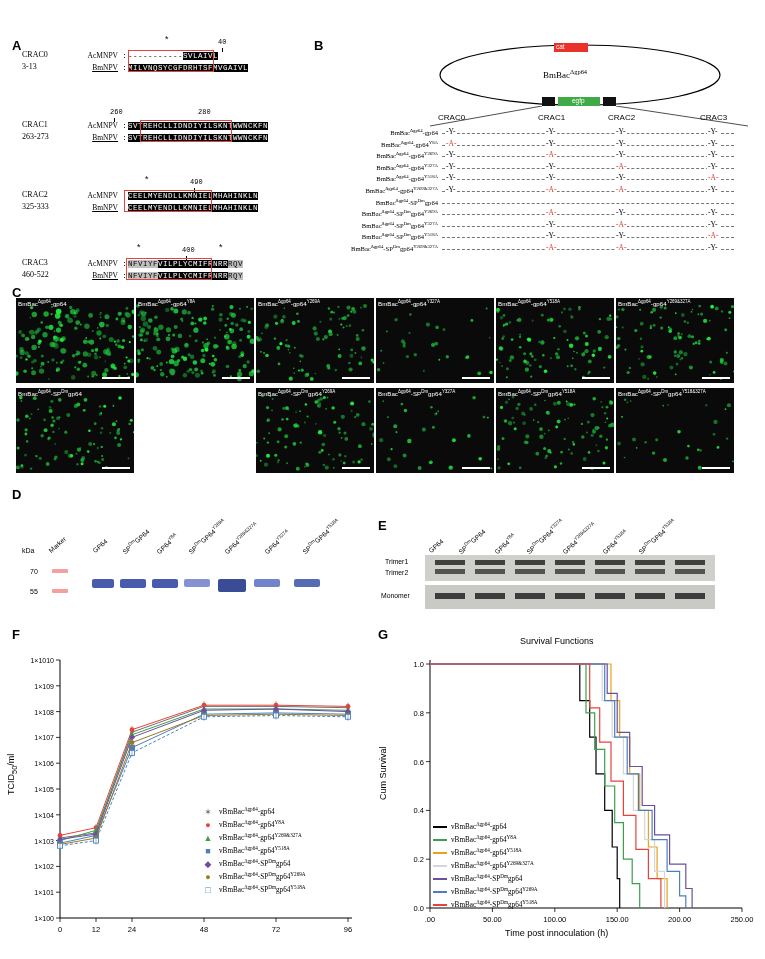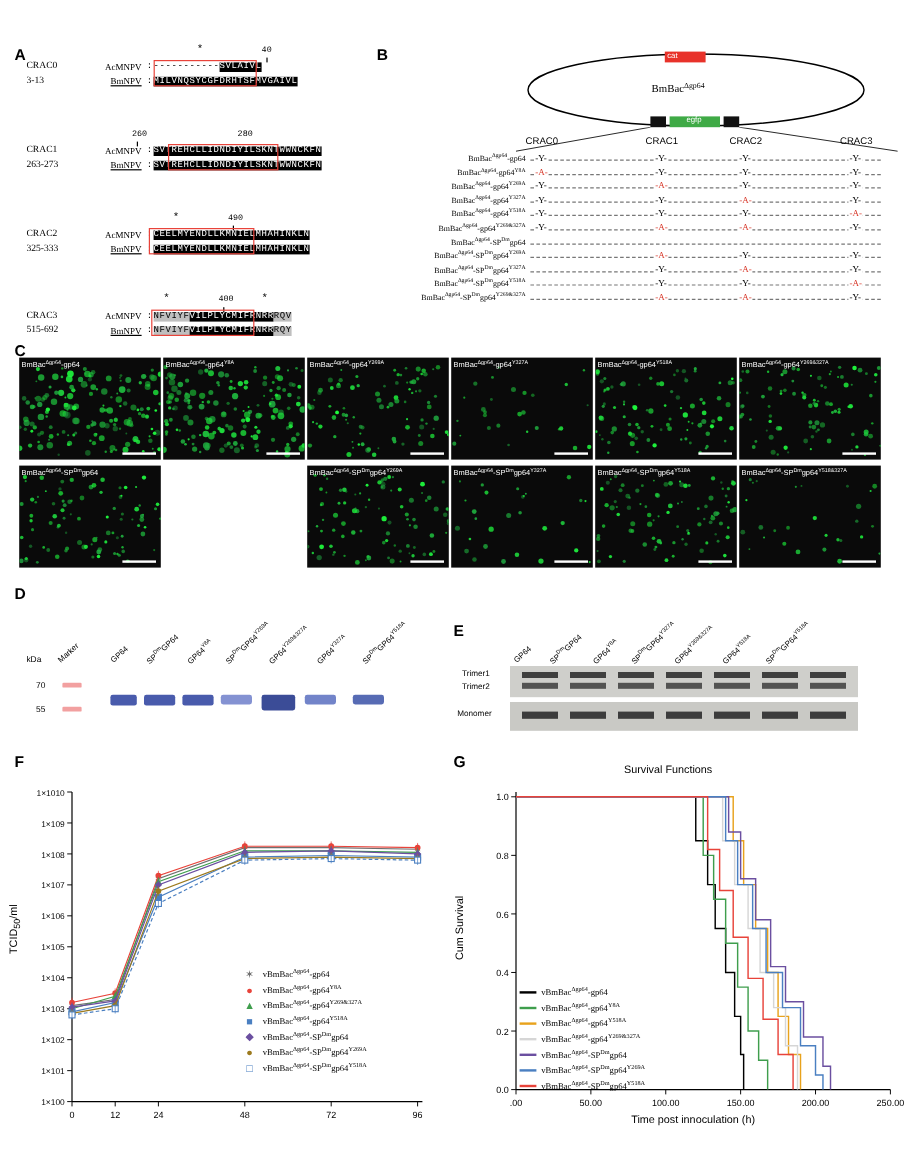--- a/index.html
+++ b/index.html
@@ -58,21 +58,21 @@
       <div class="abs" style="left:0px;top:22px;font-size:8px;font-family:&quot;Liberation Serif&quot;,serif;">325-333</div>
       <div class="numlab" style="left:168px;top:-2px;">490</div>
       <div class="abs" style="left:172px;top:8px;width:1px;height:4px;background:#000;"></div>
       <div class="star" style="left:122px;top:-4px;">*</div>
       <div class="seqrow" style="position:absolute;left:40px;top:10px;"><span class="seqname">AcMNPV</span><span class="seqcolon">:</span><span class="seqchars blk">CEELMYENDLLKMNIELMHAHINKLN</span></div>
       <div class="seqrow" style="position:absolute;left:40px;top:22px;"><span class="seqname"><u>BmNPV</u></span><span class="seqcolon">:</span><span class="seqchars blk">CEELMYENDLLKMNIELMHAHINKLN</span></div>
       <div class="redbox" style="left:102px;top:10px;width:88px;height:22px;"></div>
     </div>
     <div class="seqblock" style="left:22px;top:248px;width:260px;">
       <div class="abs" style="left:0px;top:10px;font-size:8px;font-family:&quot;Liberation Serif&quot;,serif;">CRAC3</div>
-      <div class="abs" style="left:0px;top:22px;font-size:8px;font-family:&quot;Liberation Serif&quot;,serif;">515-692</div>
+      <div class="abs" style="left:0px;top:22px;font-size:8px;font-family:&quot;Liberation Serif&quot;,serif;">460-522</div>
       <div class="numlab" style="left:160px;top:-2px;">400</div>
       <div class="abs" style="left:164px;top:8px;width:1px;height:4px;background:#000;"></div>
       <div class="star" style="left:114px;top:-4px;">*</div>
       <div class="star" style="left:196px;top:-4px;">*</div>
       <div class="seqrow" style="position:absolute;left:40px;top:10px;"><span class="seqname">AcMNPV</span><span class="seqcolon">:</span><span class="seqchars gry">NFVIYF</span><span class="seqchars blk">VILPLYCMIFRNRR</span><span class="seqchars gry">RQV</span></div>
       <div class="seqrow" style="position:absolute;left:40px;top:22px;"><span class="seqname"><u>BmNPV</u></span><span class="seqcolon">:</span><span class="seqchars gry">NFVIYF</span><span class="seqchars blk">VILPLYCMIFRNRR</span><span class="seqchars gry">RQY</span></div>
       <div class="redbox" style="left:104px;top:10px;width:86px;height:22px;"></div>
     </div>
   </div>
 
@@ -1429,21 +1429,21 @@
       <text x="360" y="282" text-anchor="middle" font-size="7.5" font-family="Liberation Sans">250.00</text>
       <path d="M48.0,24.0L191.5,24.0L191.5,24.0L197.8,24.0L197.8,60.6L207.7,60.6L207.7,97.2L214.0,97.2L214.0,133.8L222.7,133.8L222.7,170.4L230.2,170.4L230.2,207.0L235.2,207.0L235.2,238.7L237.7,238.7L237.7,268.0" fill="none" stroke="#000000" stroke-width="1.2"></path>
       <path d="M48.0,24.0L195.3,24.0L195.3,24.0L204.0,24.0L204.0,72.8L212.7,72.8L212.7,109.4L222.7,109.4L222.7,146.0L232.7,146.0L232.7,182.6L241.4,182.6L241.4,219.2L250.2,219.2L250.2,243.6L257.7,243.6L257.7,268.0" fill="none" stroke="#3f9e4d" stroke-width="1.2"></path>
       <path d="M48.0,24.0L216.5,24.0L216.5,24.0L229.0,24.0L229.0,60.6L237.7,60.6L237.7,97.2L247.7,97.2L247.7,133.8L257.7,133.8L257.7,170.4L266.4,170.4L266.4,207.0L275.1,207.0L275.1,238.7L285.1,238.7L285.1,268.0" fill="none" stroke="#e8a21c" stroke-width="1.2"></path>
       <path d="M48.0,24.0L207.7,24.0L207.7,24.0L220.2,24.0L220.2,60.6L230.2,60.6L230.2,97.2L241.4,97.2L241.4,133.8L251.4,133.8L251.4,170.4L262.7,170.4L262.7,199.7L272.6,199.7L272.6,231.4L282.6,231.4L282.6,268.0" fill="none" stroke="#d6d6d6" stroke-width="1.2"></path>
       <path d="M48.0,24.0L212.7,24.0L212.7,24.0L225.2,24.0L225.2,53.3L235.2,53.3L235.2,92.3L247.7,92.3L247.7,126.5L260.2,126.5L260.2,165.5L272.6,165.5L272.6,194.8L287.6,194.8L287.6,224.1L303.8,224.1L303.8,248.5L310.1,248.5L310.1,268.0" fill="none" stroke="#6b4fa0" stroke-width="1.2"></path>
       <path d="M48.0,24.0L210.2,24.0L210.2,24.0L222.7,24.0L222.7,60.6L232.7,60.6L232.7,97.2L245.2,97.2L245.2,133.8L256.4,133.8L256.4,170.4L270.1,170.4L270.1,199.7L285.1,199.7L285.1,231.4L297.6,231.4L297.6,255.8L303.8,255.8L303.8,268.0" fill="none" stroke="#4a7fc1" stroke-width="1.2"></path>
       <path d="M48.0,24.0L197.8,24.0L197.8,24.0L207.7,24.0L207.7,67.9L217.7,67.9L217.7,102.1L229.0,102.1L229.0,141.1L241.4,141.1L241.4,175.3L253.9,175.3L253.9,209.4L266.4,209.4L266.4,238.7L278.9,238.7L278.9,268.0" fill="none" stroke="#e8433a" stroke-width="1.2"></path>
     </svg>
     <div class="abs" style="left:520px;top:636px;font-size:9px;font-family:&quot;Liberation Sans&quot;,sans-serif;">Survival Functions</div>
-    <div class="axis-title" style="left:526px;top:928px;font-size:9px;">Time post innoculation (h)</div>
+    <div class="axis-title" style="left:505px;top:928px;font-size:9px;">Time post innoculation (h)</div>
     <div class="axis-title" style="left:378px;top:800px;font-size:9px;transform:rotate(-90deg);transform-origin:left top;">Cum Survival</div>
     <div class="abs" style="left:432px;top:820px;">
       <div class="legend-item">
         <span class="legend-mk"><span style="display:inline-block;width:14px;height:2px;background:#000000;vertical-align:middle;"></span></span>
         <span>vBmBac<sup>Δgp64</sup>-gp64</span>
       </div>
       <div class="legend-item">
         <span class="legend-mk"><span style="display:inline-block;width:14px;height:2px;background:#3f9e4d;vertical-align:middle;"></span></span>
         <span>vBmBac<sup>Δgp64</sup>-gp64<sup>Y8A</sup></span>
       </div>

